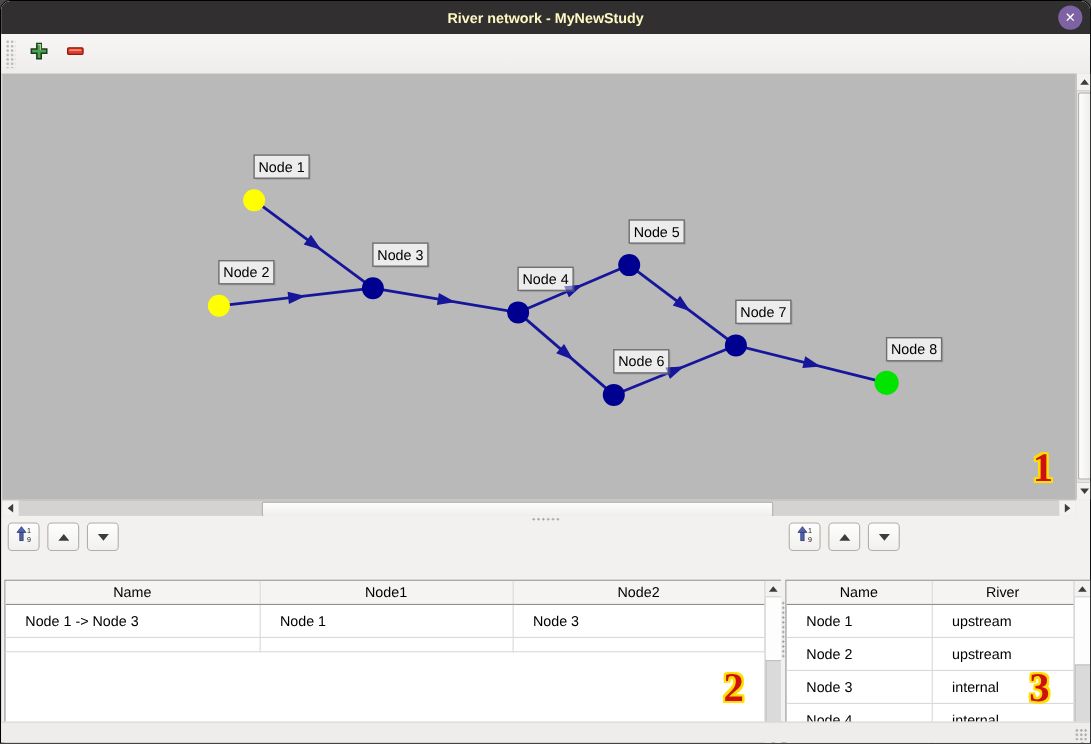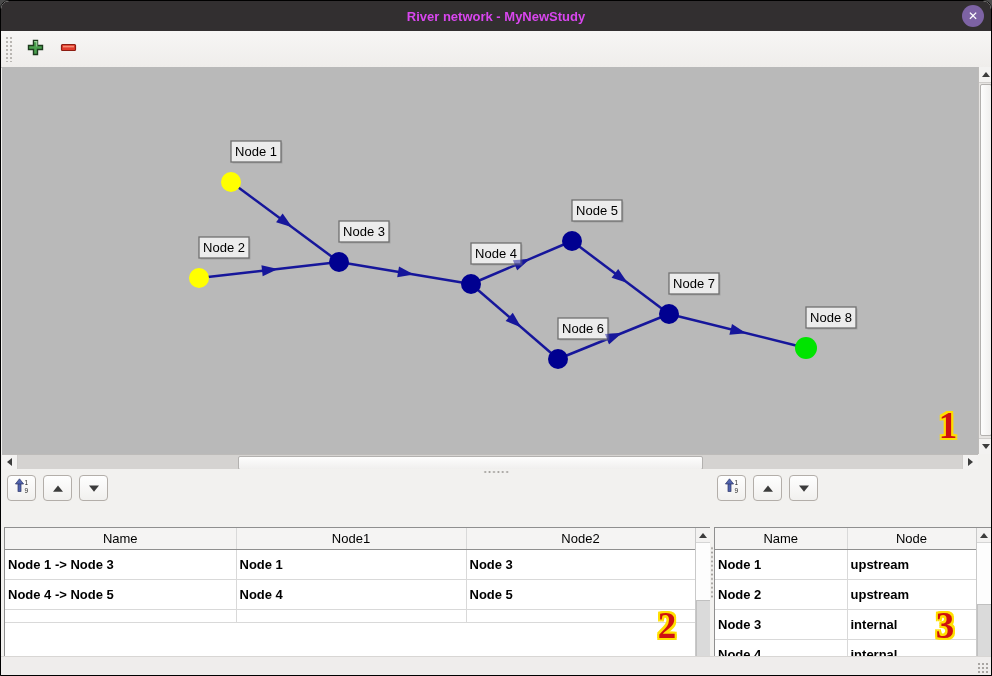--- a/index.html
+++ b/index.html
@@ -2,21 +2,21 @@
 <html><head>
 <meta charset="utf-8">
 <style>
   html,body { margin:0; padding:0; background:#4a4a4a; font-family:"Liberation Sans","DejaVu Sans",sans-serif; }
   .window { position:relative; width:990px; height:674px; margin:0; border:1px solid #000;
             border-radius:9px 9px 0 0; background:#f2f1ef; overflow:hidden; }
 
   
   .titlebar { position:absolute; left:0; top:0; width:100%; height:30px; background:#322f30;
               border-radius:8px 8px 0 0; display:flex; align-items:center; justify-content:center; }
-  .titlebar .title { color:#d946ef; font-size:13px; font-weight:bold; }
+  .titlebar .title { color:#fef9c3; font-size:13px; font-weight:bold; }
   .close-btn { position:absolute; right:7px; top:4px; width:22px; height:22px; border-radius:50%;
                background:#7d63a4; color:#fff; font-size:12px; font-weight:bold; line-height:22px;
                text-align:center; cursor:pointer; }
 
   
   .main-toolbar { position:absolute; left:0; top:30px; width:100%; height:36px;
                   background:linear-gradient(#f7f6f5,#efedeb); border-bottom:1px solid #c9c7c5;
                   display:flex; align-items:center; }
   .toolbar-handle { width:9px; height:26px; margin-left:4px;
                     background-image:radial-gradient(circle,#b9b6b2 1px,transparent 1.3px);
@@ -58,21 +58,21 @@
   .pane-toolbar { position:absolute; top:473px; height:28px; display:flex; align-items:center; }
   .pane-toolbar .pbtn { width:27px; height:24px; margin-right:7px; border:1px solid #b3aea9; border-radius:4px;
                         background:linear-gradient(#fefefe,#f1f0ee); display:flex; align-items:center; justify-content:center; }
   .pbtn .tri-up, .pbtn .tri-down { transform:scale(1.25); }
 
   .table-wrap { position:absolute; top:526px; height:153px; background:#fff; border:1px solid #8f8f8f; overflow:hidden; }
   table.grid { border-collapse:collapse; table-layout:fixed; font-size:13px; color:#000; }
   table.grid th { height:21px; background:#f5f4f3; font-weight:normal; text-align:center;
                   border-bottom:1px solid #8f8f8f; border-right:1px solid #d9d9d9; padding:0; }
   table.grid td { height:29px; background:#fff; border-bottom:1px solid #d9d9d9; border-right:1px solid #d9d9d9;
-                  padding:0 0 0 3px; white-space:nowrap; overflow:hidden;font-weight:bold; }
+                  padding:0 0 0 18px; white-space:nowrap; overflow:hidden; }
   table.grid tr.filler td { height:12px; }
 
   .tbl-scroll { position:absolute; top:0; right:0; width:14px; height:100%; background:#fdfdfd; border-left:1px solid #c9c9c9; }
   .tbl-scroll .sb-btn { left:0; width:14px; height:14px; }
   .tbl-scroll .sb-up { top:0; border-bottom:1px solid #d5d5d5; }
   .tbl-scroll .sb-down { bottom:0; border-top:1px solid #d5d5d5; }
   .tbl-thumb { position:absolute; left:0; width:13px; background:#dadada; border:1px solid #c0c0c0; }
 
   
   .statusbar { position:absolute; left:0; top:655px; width:100%; height:19px; background:#efedec; border-top:1px solid #d8d6d4; }
@@ -258,25 +258,20 @@
               <th>Node1</th>
               <th>Node2</th>
             </tr>
           </thead>
           <tbody>
             <tr>
               <td>Node 1 -&gt; Node 3</td>
               <td>Node 1</td>
               <td>Node 3</td>
             </tr>
-            <tr>
-              <td>Node 4 -&gt; Node 5</td>
-              <td>Node 4</td>
-              <td>Node 5</td>
-            </tr>
             <tr class="filler">
               <td></td>
               <td></td>
               <td></td>
             </tr>
           </tbody>
         </table>
       </div>
     <div class="tbl-scroll">
       <div class="sb-btn sb-up">
@@ -296,21 +291,21 @@
   <div class="table-wrap" style="left:713px; width:276px;">
     <div id="nodes-table-host">
         <table class="grid" style="width: 261px;">
           <colgroup>
             <col style="width: 132px;">
             <col style="width: 129px;">
           </colgroup>
           <thead>
             <tr>
               <th>Name</th>
-              <th>Node</th>
+              <th>River</th>
             </tr>
           </thead>
           <tbody>
             <tr>
               <td>Node 1</td>
               <td>upstream</td>
             </tr>
             <tr>
               <td>Node 2</td>
               <td>upstream</td>

